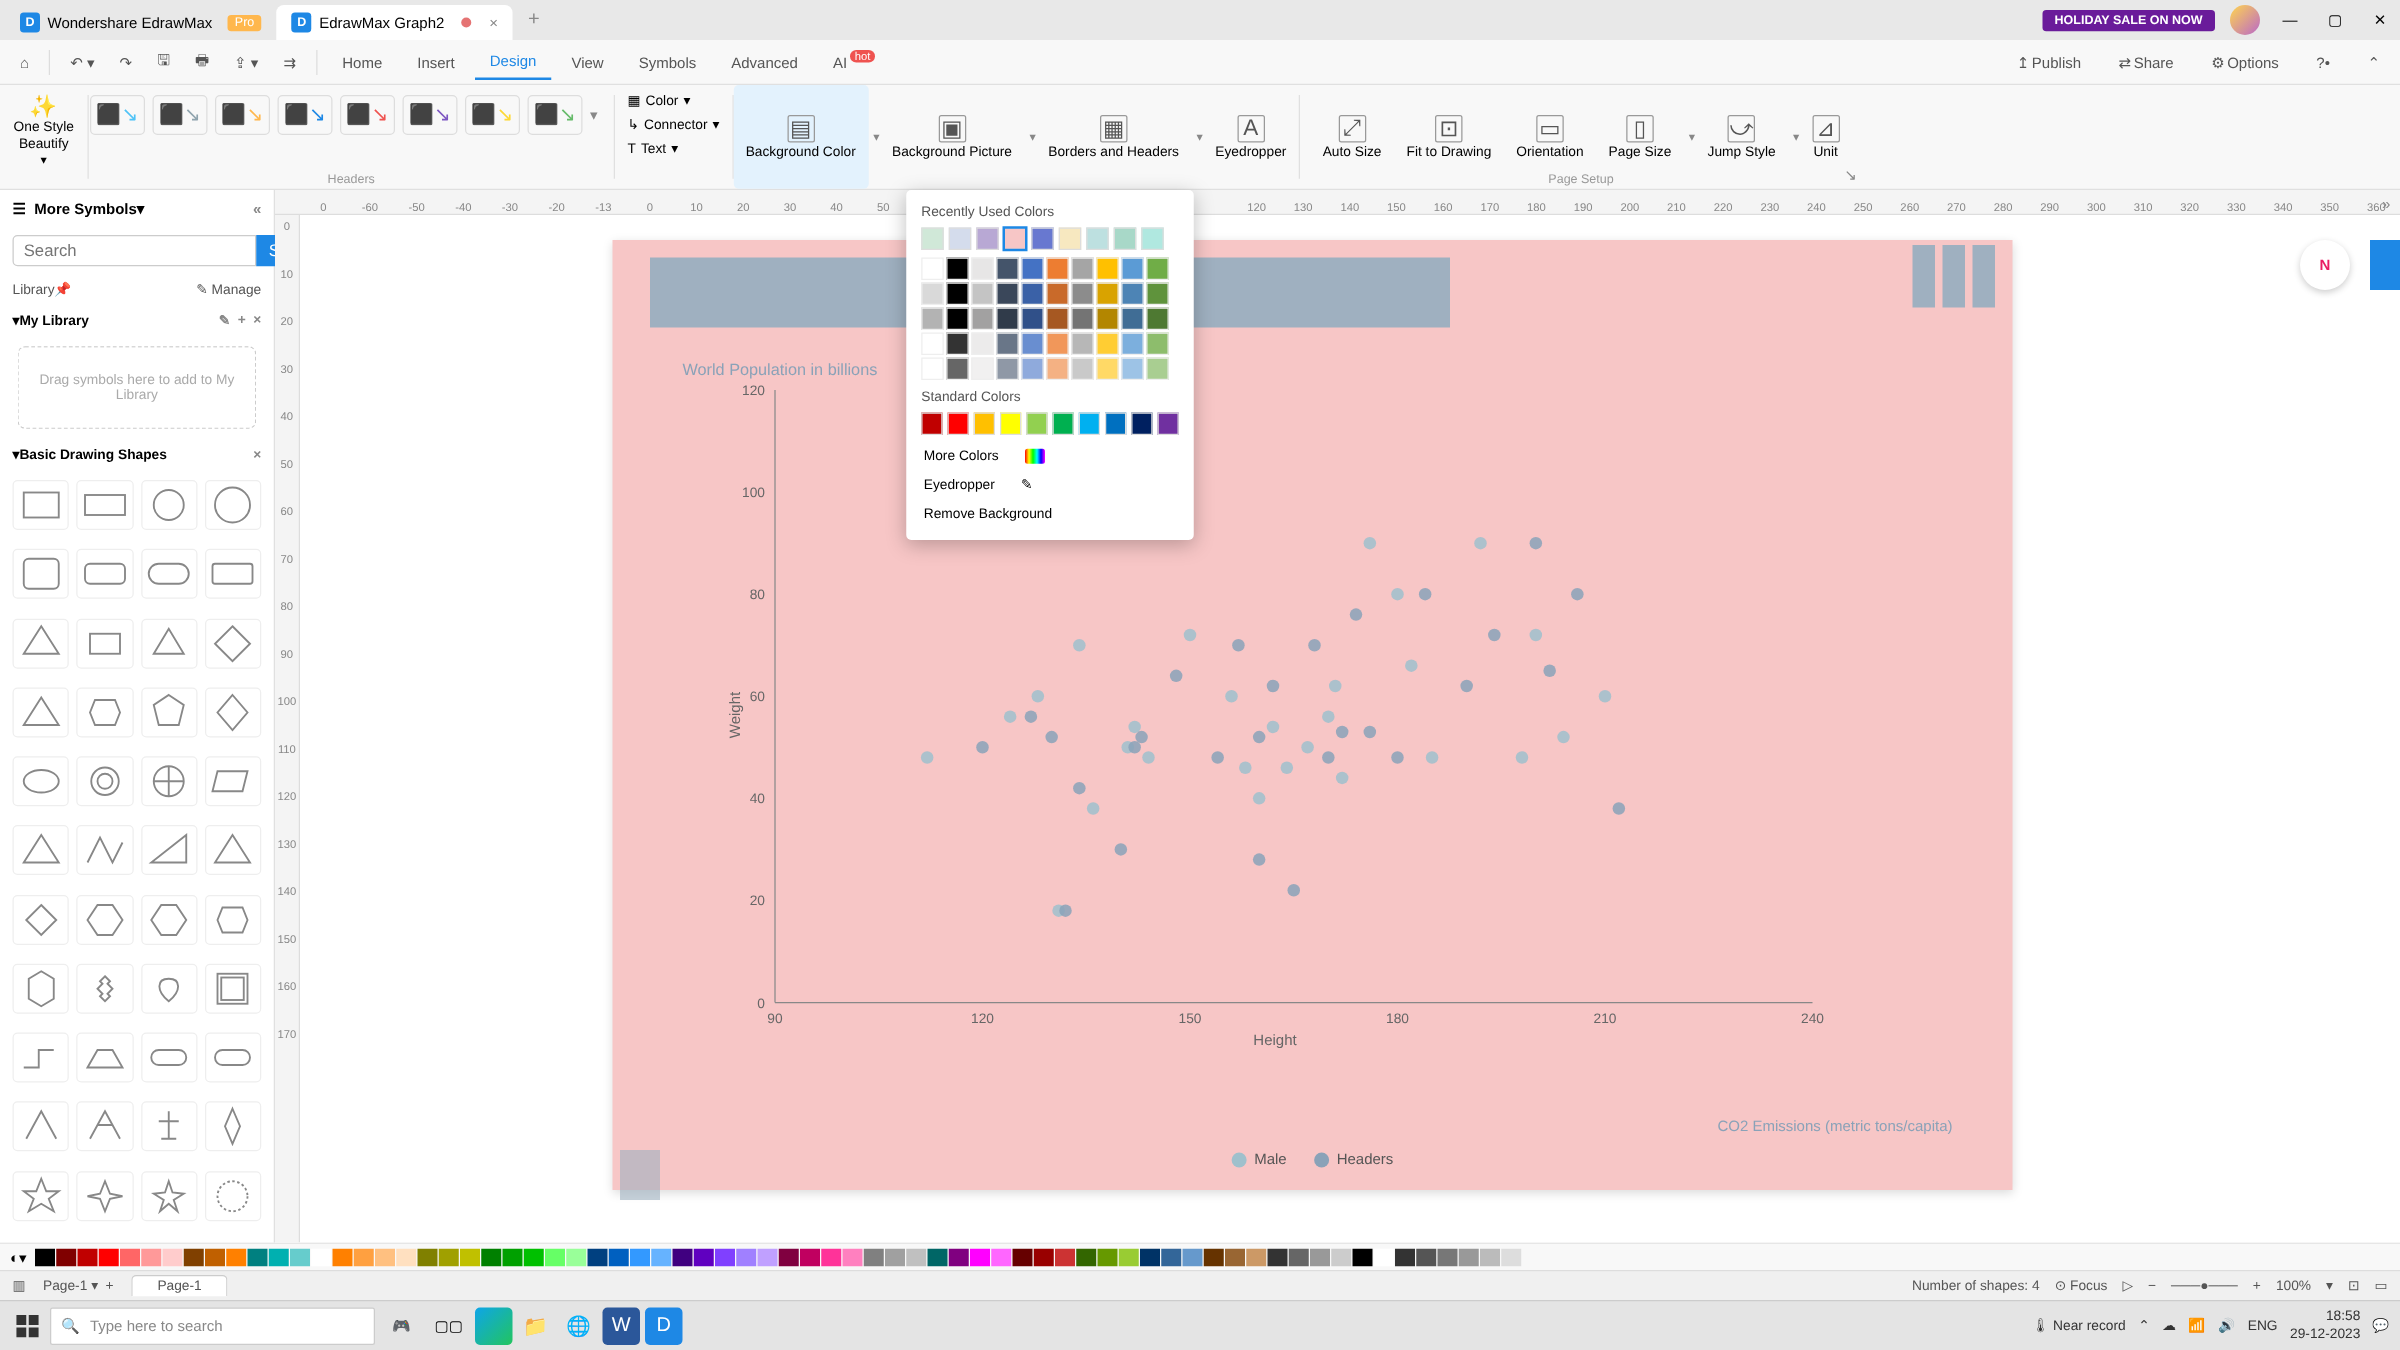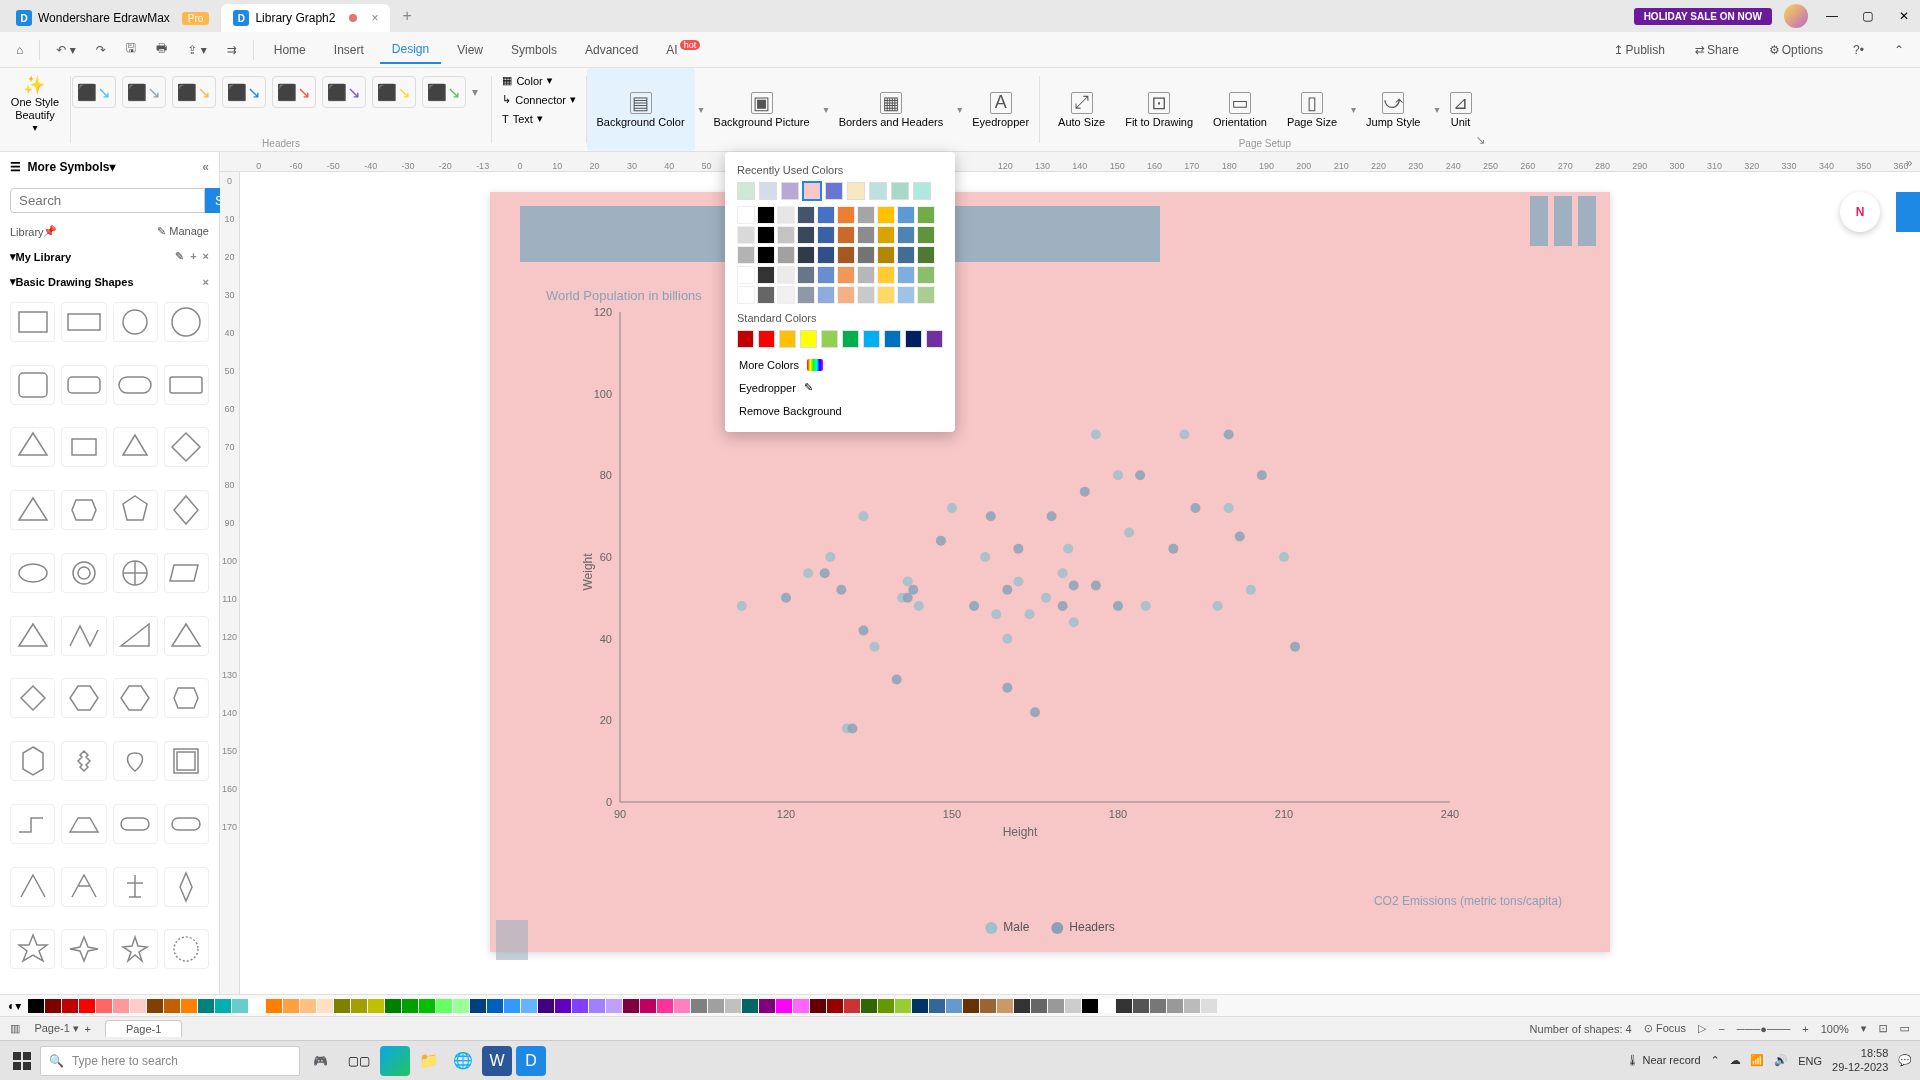--- a/index.html
+++ b/index.html
@@ -85,21 +85,21 @@
 .right-ai { position: absolute; right: 0; top: 40px; width: 24px; height: 40px; background: #1e88e5; }
 
 
 .bg-dropdown { position: absolute; left: 725px; top: 152px; width: 230px; background: #fff; box-shadow: 0 4px 16px rgba(0,0,0,.25); border-radius: 4px; padding: 8px 12px 10px; z-index: 100; font-size: 11px; }
 .dd-label { color: #555; margin: 4px 0 6px; }
 .dd-swatch-row { display: flex; gap: 4px; margin-bottom: 6px; }
 .dd-swatch { width: 18px; height: 18px; border: 1px solid #ddd; cursor: pointer; }
 .dd-swatch.active { outline: 2px solid #1e88e5; outline-offset: -1px; }
 .dd-grid { display: grid; grid-template-columns: repeat(10, 18px); grid-auto-rows: 18px; gap: 2px; margin-bottom: 8px; }
 .dd-grid div { border: 1px solid #eee; cursor: pointer; }
-.dd-item { padding: 5px 2px; cursor: pointer; display: flex; align-items: center; gap: 8px; }
+.dd-item { padding: 5px 2px; cursor: pointer; display: flex; align-items: center; gap: 21px; }
 .dd-gradient { width: 16px; height: 12px; background: linear-gradient(90deg,red,yellow,lime,cyan,blue,magenta); border-radius: 2px; }
 .dd-eyedrop { width: 14px; height: 14px; }
 
 
 .color-strip { height: 22px; background: #f8f8f8; display: flex; align-items: center; padding: 0 8px; gap: 1px; border-top: 1px solid #e0e0e0; }
 .cs-swatch { width: 16px; height: 14px; cursor: pointer; }
 
 
 .statusbar { height: 24px; background: #f0f0f0; display: flex; align-items: center; padding: 0 10px; gap: 14px; font-size: 11px; color: #555; border-top: 1px solid #ddd; }
 .sb-tab { background: #fff; padding: 2px 20px; border: 1px solid #ccc; border-bottom: none; border-radius: 4px 4px 0 0; }
@@ -118,21 +118,21 @@
 <body>
 
 <div class="titlebar">
   <div class="tab">
     <span class="tab-icon">D</span>
     <span>Wondershare EdrawMax</span>
     <span class="pro-badge">Pro</span>
   </div>
   <div class="tab active">
     <span class="tab-icon">D</span>
-    <span>Library Graph2</span>
+    <span>EdrawMax Graph2</span>
     <span class="tab-dirty"></span>
     <span class="tab-close">×</span>
   </div>
   <div class="new-tab">+</div>
   <div class="titlebar-right">
     <div class="holiday-badge">HOLIDAY SALE ON NOW</div>
     <div class="avatar"></div>
     <div class="win-btn">—</div>
     <div class="win-btn">▢</div>
     <div class="win-btn">✕</div>
@@ -268,20 +268,21 @@
       <span class="lp-row-r">✎ <span>Manage</span></span>
     </div>
     <div class="lp-section">
       ▾ <span>My Library</span>
       <span class="actions">
           <span>✎</span>
           <span>+</span>
           <span>×</span>
         </span>
     </div>
+    <div class="lp-dropzone">Drag symbols here to add to My Library</div>
     <div class="lp-section">
       ▾ <span>Basic Drawing Shapes</span>
       <span class="actions">
           <span>×</span>
         </span>
     </div>
     <div class="shape-grid" id="shape-grid">
         <div class="shape-cell">
           <svg width="40" height="40">
             <rect x="6" y="10" width="28" height="20"></rect>

